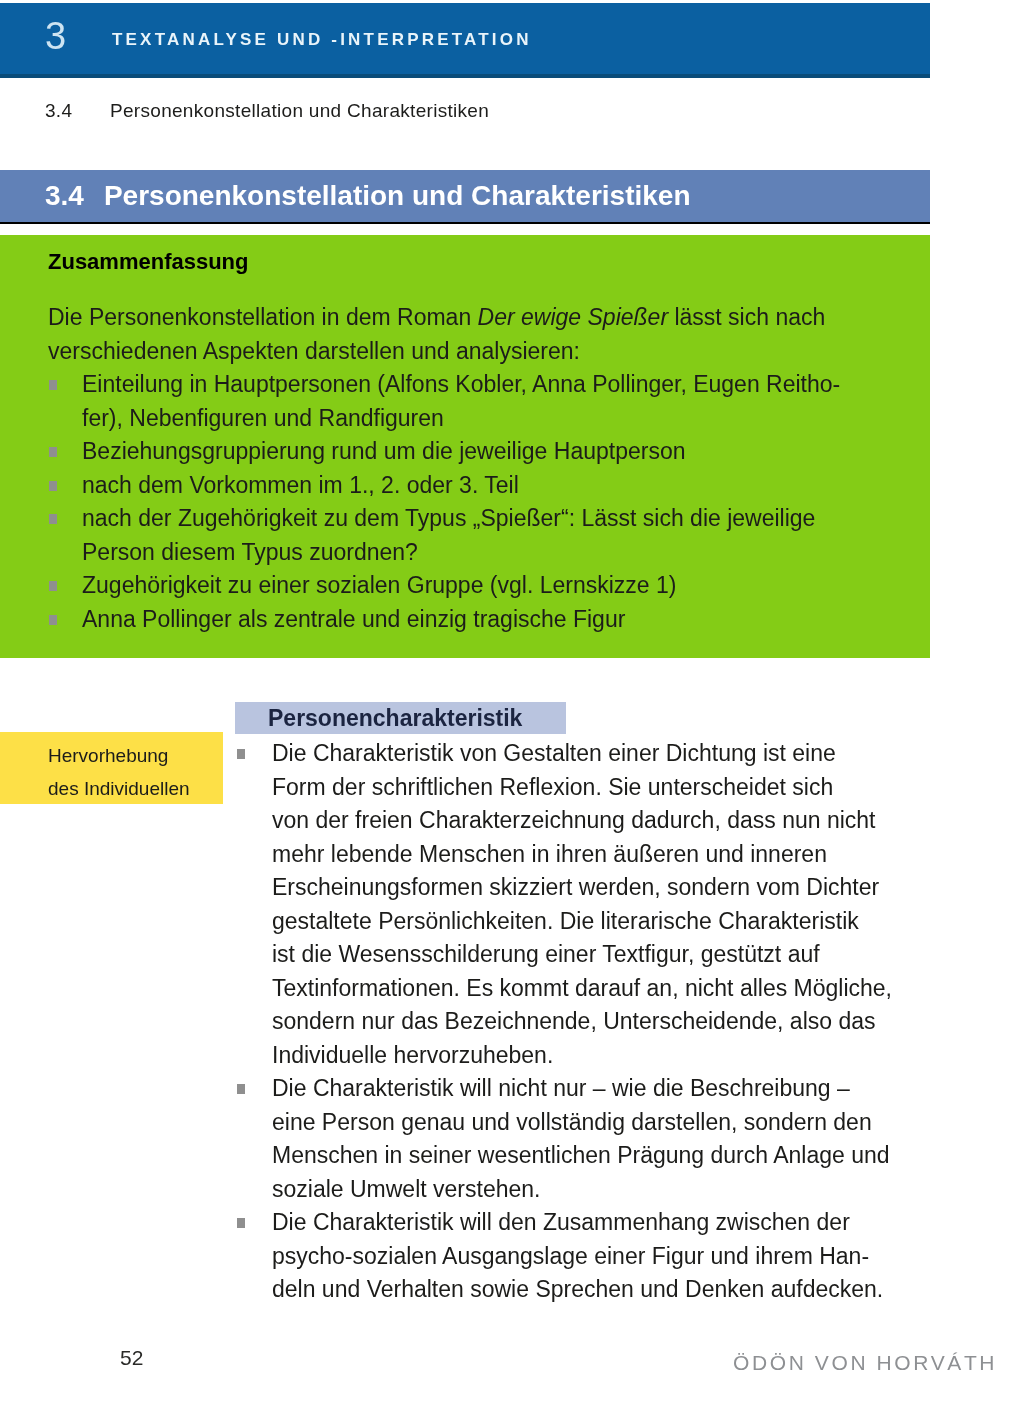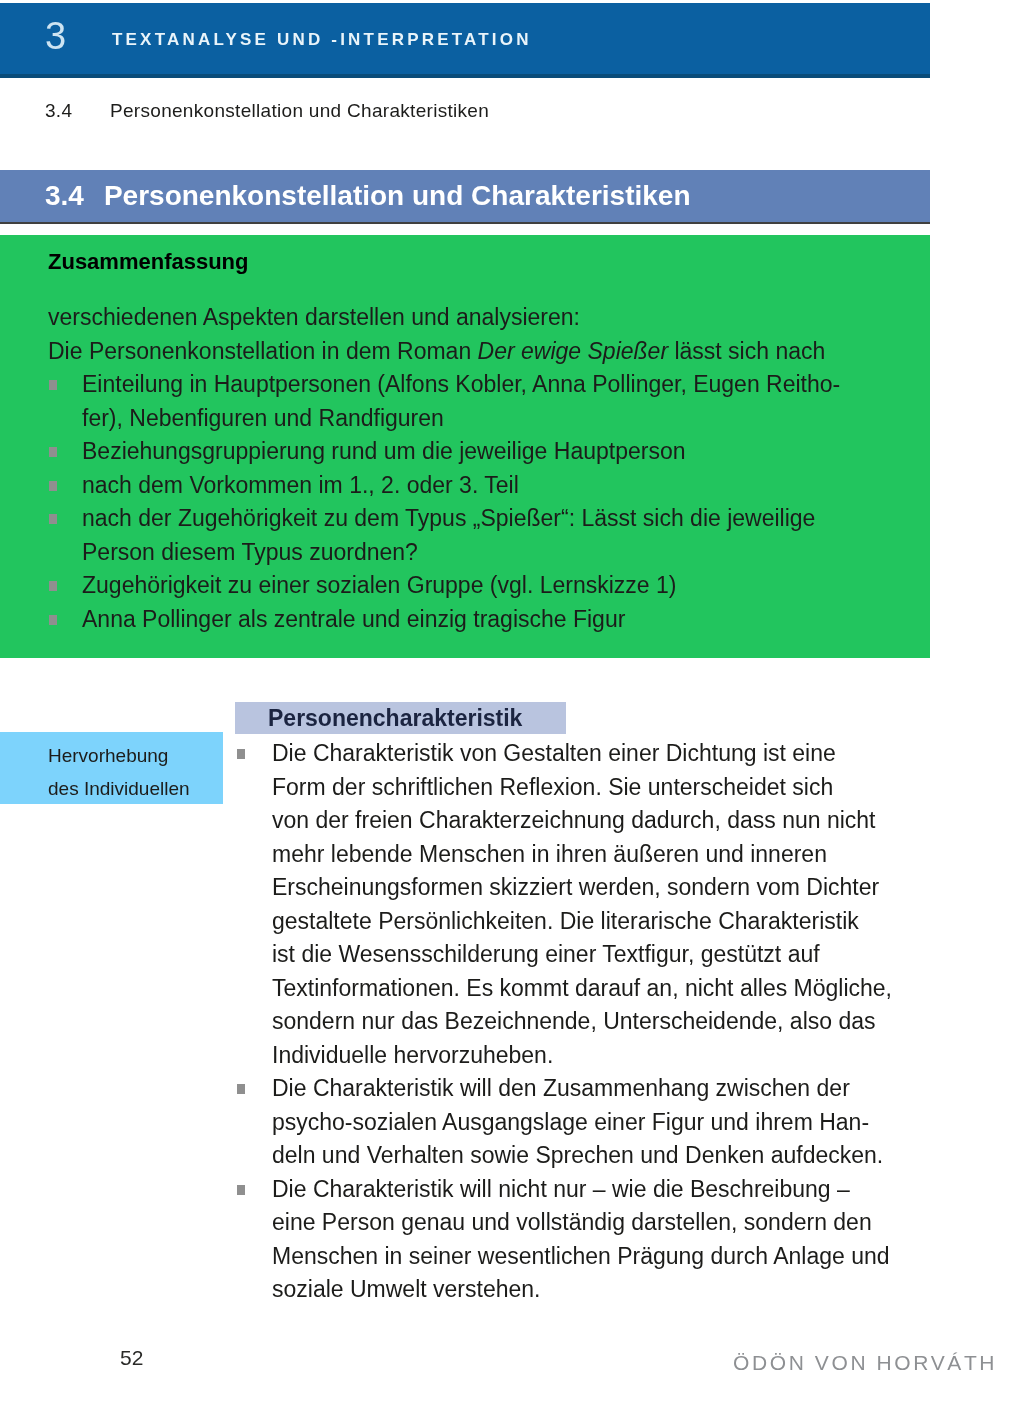--- a/index.html
+++ b/index.html
@@ -32,29 +32,29 @@
     font-size:19px;color:#1d1d1b;letter-spacing:0.3px;
   }
   .crumb-title{
     position:absolute;left:110px;top:100px;
     font-size:19px;color:#1d1d1b;letter-spacing:0.3px;
   }
 
   
   .section-bar{
     position:absolute;left:0;top:170px;width:930px;height:52px;
-    background:#6181b7;border-bottom:2px solid #404040;
+    background:#6181b7;border-bottom:2px solid #000000;
     color:#ffffff;font-weight:700;font-size:28px;line-height:52px;
   }
   .section-bar .num{margin-left:45px;margin-right:20px;}
 
   
   .summary-box{
     position:absolute;left:0;top:235px;width:930px;height:423px;
-    background:#22c55e;box-sizing:border-box;
+    background:#84cc16;box-sizing:border-box;
     padding:14px 28px 0 48px;
     color:#1c1c1a;
   }
   .summary-heading{
     font-size:22px;font-weight:700;color:#000;margin:0 0 26px 0;
   }
   .body-text{font-size:23px;line-height:33.5px;color:#1c1c1a;}
   .intro p{margin:0;}
   .intro .novel{font-style:italic;}
 
@@ -67,21 +67,21 @@
 
   
   .char-label{
     position:absolute;left:235px;top:702px;width:331px;height:32px;
     background:#b9c4df;box-sizing:border-box;
     padding-left:33px;line-height:33px;
     font-size:23px;font-weight:700;color:#1b2440;
   }
   .margin-note{
     position:absolute;left:0;top:732px;width:223px;height:72px;
-    background:#7dd3fc;box-sizing:border-box;
+    background:#fde047;box-sizing:border-box;
     padding:7px 16px 0 48px;
     font-size:19px;line-height:33px;color:#1c1c1a;
     white-space:pre-line;
   }
   .char-list{
     position:absolute;left:235px;top:737px;width:700px;
   }
   .char-list .brow{padding-left:37px;}
   .char-list .sq{left:2px;}
 
@@ -108,22 +108,22 @@
   <span class="crumb-num">3.4</span>
   <span class="crumb-title">Personenkonstellation und Charakteristiken</span>
 
   <div class="section-bar">
     <span class="num">3.4</span><span>Personenkonstellation und Charakteristiken</span>
   </div>
 
   <div class="summary-box">
     <h3 class="summary-heading">Zusammenfassung</h3>
     <div class="intro body-text">
+      <p><span>Die Personenkonstellation in dem Roman </span><span class="novel">Der ewige Spießer</span><span> lässt sich nach</span></p>
       <p>verschiedenen Aspekten darstellen und analysieren:</p>
-      <p><span>Die Personenkonstellation in dem Roman </span><span class="novel">Der ewige Spießer</span><span> lässt sich nach</span></p>
     </div>
     <div class="body-text">
       <div class="brow">
         <span class="sq"></span>
         <span class="btxt">Einteilung in Hauptpersonen (Alfons Kobler, Anna Pollinger, Eugen Reitho-
 fer), Nebenfiguren und Randfiguren</span>
       </div>
       <div class="brow">
         <span class="sq"></span>
         <span class="btxt">Beziehungsgruppierung rund um die jeweilige Hauptperson</span>
@@ -162,29 +162,29 @@
 mehr lebende Menschen in ihren äußeren und inneren
 Erscheinungsformen skizziert werden, sondern vom Dichter
 gestaltete Persönlichkeiten. Die literarische Charakteristik
 ist die Wesensschilderung einer Textfigur, gestützt auf
 Textinformationen. Es kommt darauf an, nicht alles Mögliche,
 sondern nur das Bezeichnende, Unterscheidende, also das
 Individuelle hervorzuheben.</span>
     </div>
     <div class="brow">
       <span class="sq"></span>
-      <span class="btxt">Die Charakteristik will den Zusammenhang zwischen der
-psycho-sozialen Ausgangslage einer Figur und ihrem Han-
-deln und Verhalten sowie Sprechen und Denken aufdecken.</span>
-    </div>
-    <div class="brow">
-      <span class="sq"></span>
       <span class="btxt">Die Charakteristik will nicht nur – wie die Beschreibung –
 eine Person genau und vollständig darstellen, sondern den
 Menschen in seiner wesentlichen Prägung durch Anlage und
 soziale Umwelt verstehen.</span>
+    </div>
+    <div class="brow">
+      <span class="sq"></span>
+      <span class="btxt">Die Charakteristik will den Zusammenhang zwischen der
+psycho-sozialen Ausgangslage einer Figur und ihrem Han-
+deln und Verhalten sowie Sprechen und Denken aufdecken.</span>
     </div>
   </div>
 
   <span class="footer-page">52</span>
   <span class="footer-author">ÖDÖN VON HORVÁTH</span>
 
 </div>
 
 </body></html>

